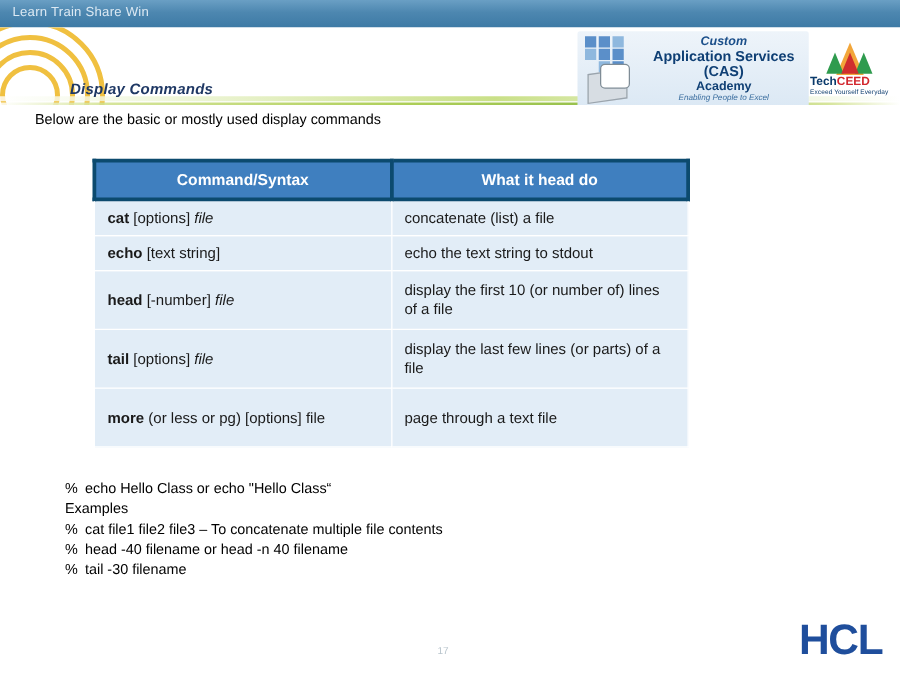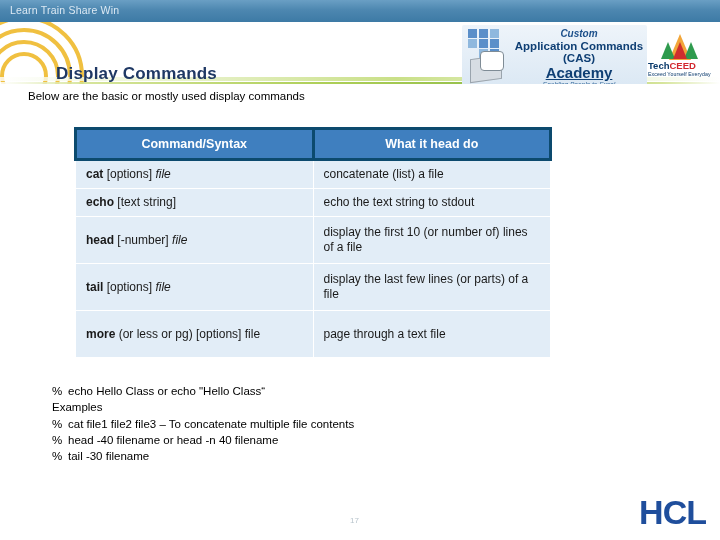--- a/index.html
+++ b/index.html
@@ -77,24 +77,25 @@
     width: 720px;
     height: 4px;
     background: linear-gradient(to right, #ffffff 0%, #eaf3cf 20%, #bcd86a 55%, #eaf3cf 85%, #ffffff 100%);
     opacity: .8;
   }
 
   .slide-title {
     position: absolute;
     left: 56px;
     top: 42px;
-    font-size: 17px;
+    font-size: 12px;
     font-weight: bold;
     color: #1f3864;
     letter-spacing: .2px;
+    font-style: italic;
   }
 
   
   .cas-logo {
     position: absolute;
     left: 462px;
     top: 3px;
     width: 185px;
     height: 62px;
     background: linear-gradient(to bottom, #eef4fa 0%, #dbe8f4 100%);
@@ -134,21 +135,21 @@
     position: absolute;
     left: 52px;
     top: 4px;
     width: 130px;
     text-align: center;
     line-height: 1.08;
   }
   .cas-text .l1 { font-size: 10px; font-style: italic; color: #1b4f8a; font-weight: bold; }
   .cas-text .l2 { font-size: 11.5px; font-weight: bold; color: #0f3f74; }
   .cas-text .l3 { font-size: 11.5px; font-weight: bold; color: #0f3f74; }
-  .cas-text .l4 { font-size: 15px; font-weight: bold; color: #0f3f74; text-decoration: underline; }
+  .cas-text .l4 { font-size: 10px; font-weight: bold; color: #0f3f74; }
   .cas-text .l5 { font-size: 6.5px; color: #3a6d9e; font-style: italic; }
 
   .techceed {
     position: absolute;
     left: 648px;
     top: 8px;
     width: 66px;
     height: 52px;
   }
   .tc-mark { position: absolute; left: 12px; top: 0; width: 40px; height: 30px; }
@@ -276,21 +277,21 @@
         <s style="left:22px;top:10px"></s>
       <s style="left:11px;top:20px;background:#8fb8de"></s>
         <s style="left:22px;top:20px"></s>
     </div>
     <div class="cas-book">
       <div class="b-body"></div>
       <div class="b-bub"></div>
     </div>
     <div class="cas-text">
       <div class="l1">Custom</div>
-      <div class="l2">Application Commands</div>
+      <div class="l2">Application Services</div>
       <div class="l3">(CAS)</div>
       <div class="l4">Academy</div>
       <div class="l5">Enabling People to Excel</div>
     </div>
   </div>
 
   <div class="techceed">
     <div class="tc-mark">
       <div class="tri" style="left:9px;  top:4px;  border-bottom:26px solid #f2a63a;"></div>
       <div class="tri" style="left:1px;  top:12px; border-left:7px solid transparent;border-right:7px solid transparent;border-bottom:17px solid #2f9b4e;"></div>

